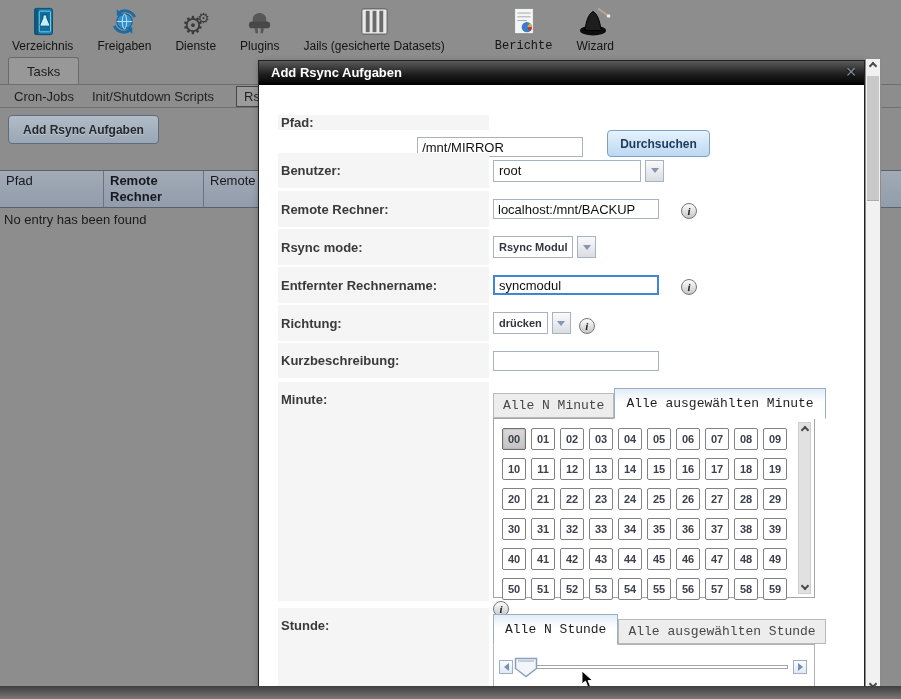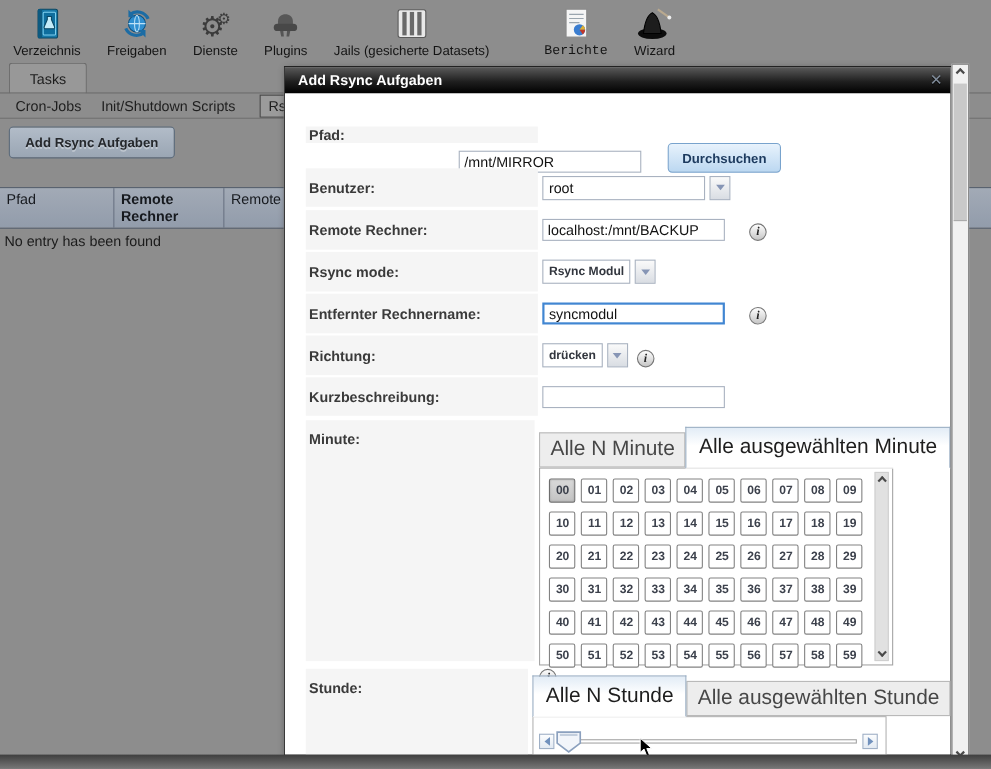--- a/index.html
+++ b/index.html
@@ -57,21 +57,21 @@
   .sel .sel-text.wide { width:148px; }
   .sel .sel-text.bold { font-weight:bold; font-size:11px; color:#32363e; }
   .sel .sel-btn { width:19px; height:22px; margin-left:4px; background:linear-gradient(#fafafa,#d9dde3); border:1px solid #a9b2c0; display:flex; align-items:center; justify-content:center; }
   .sel .sel-btn::after { content:""; border:4px solid transparent; border-top:5px solid #8695b5; margin-top:4px; }
 
   .info-icon { width:16px; height:16px; border:1px solid #767676; border-radius:50%; background:linear-gradient(#fefefe,#c6c6c6); color:#222; font-family:"Liberation Serif","DejaVu Serif",serif; font-style:italic; font-weight:bold; font-size:11px; display:flex; align-items:center; justify-content:center; margin-left:22px; }
   .info-icon.near { margin-left:8px; }
 
   
   .tabbar { display:flex; align-items:flex-end; }
-  .dtab { white-space:nowrap; cursor:pointer; font-size:19px; }
+  .dtab { white-space:nowrap; cursor:pointer; font-size:13px;font-family:Liberation Mono, monospace; }
   .dtab.inactive { background:#ededed; border:1px solid #b9b9b9; color:#474747; padding:4px 9px; }
   .dtab.active { background:linear-gradient(#e2ecf6,#ffffff 45%); border:1px solid #9aaec4; border-bottom:1px solid #fff; color:#1e1e1e; padding:7px 11px; position:relative; z-index:2; margin-bottom:-1px; }
 
   #minute-grid { position:relative; width:322px; height:180px; border:1px solid #a5a5a5; background:#fff; padding:9px 0 0 8px; }
   #mcells { display:grid; grid-template-columns:repeat(10,24px); grid-auto-rows:22px; column-gap:5px; row-gap:8px; width:285px; }
   .mcell { border:1px solid #828282; border-radius:2px; background:#fff; font-weight:bold; font-size:11px; color:#3c414c; display:flex; align-items:center; justify-content:center; cursor:pointer; }
   .mcell.selected { background:linear-gradient(#dadada,#c3c3c3); border-color:#6d6d6d; box-shadow:inset 0 0 2px #9b9b9b; }
   .vscroll { position:absolute; right:3px; top:3px; bottom:3px; width:13px; background:#e1e1e1; border:1px solid #cfcfcf; }
   .chev { position:absolute; left:3px; width:6px; height:6px; border-left:2px solid #4a4a4a; border-top:2px solid #4a4a4a; }
   .chev.up { top:4px; transform:rotate(45deg); }

